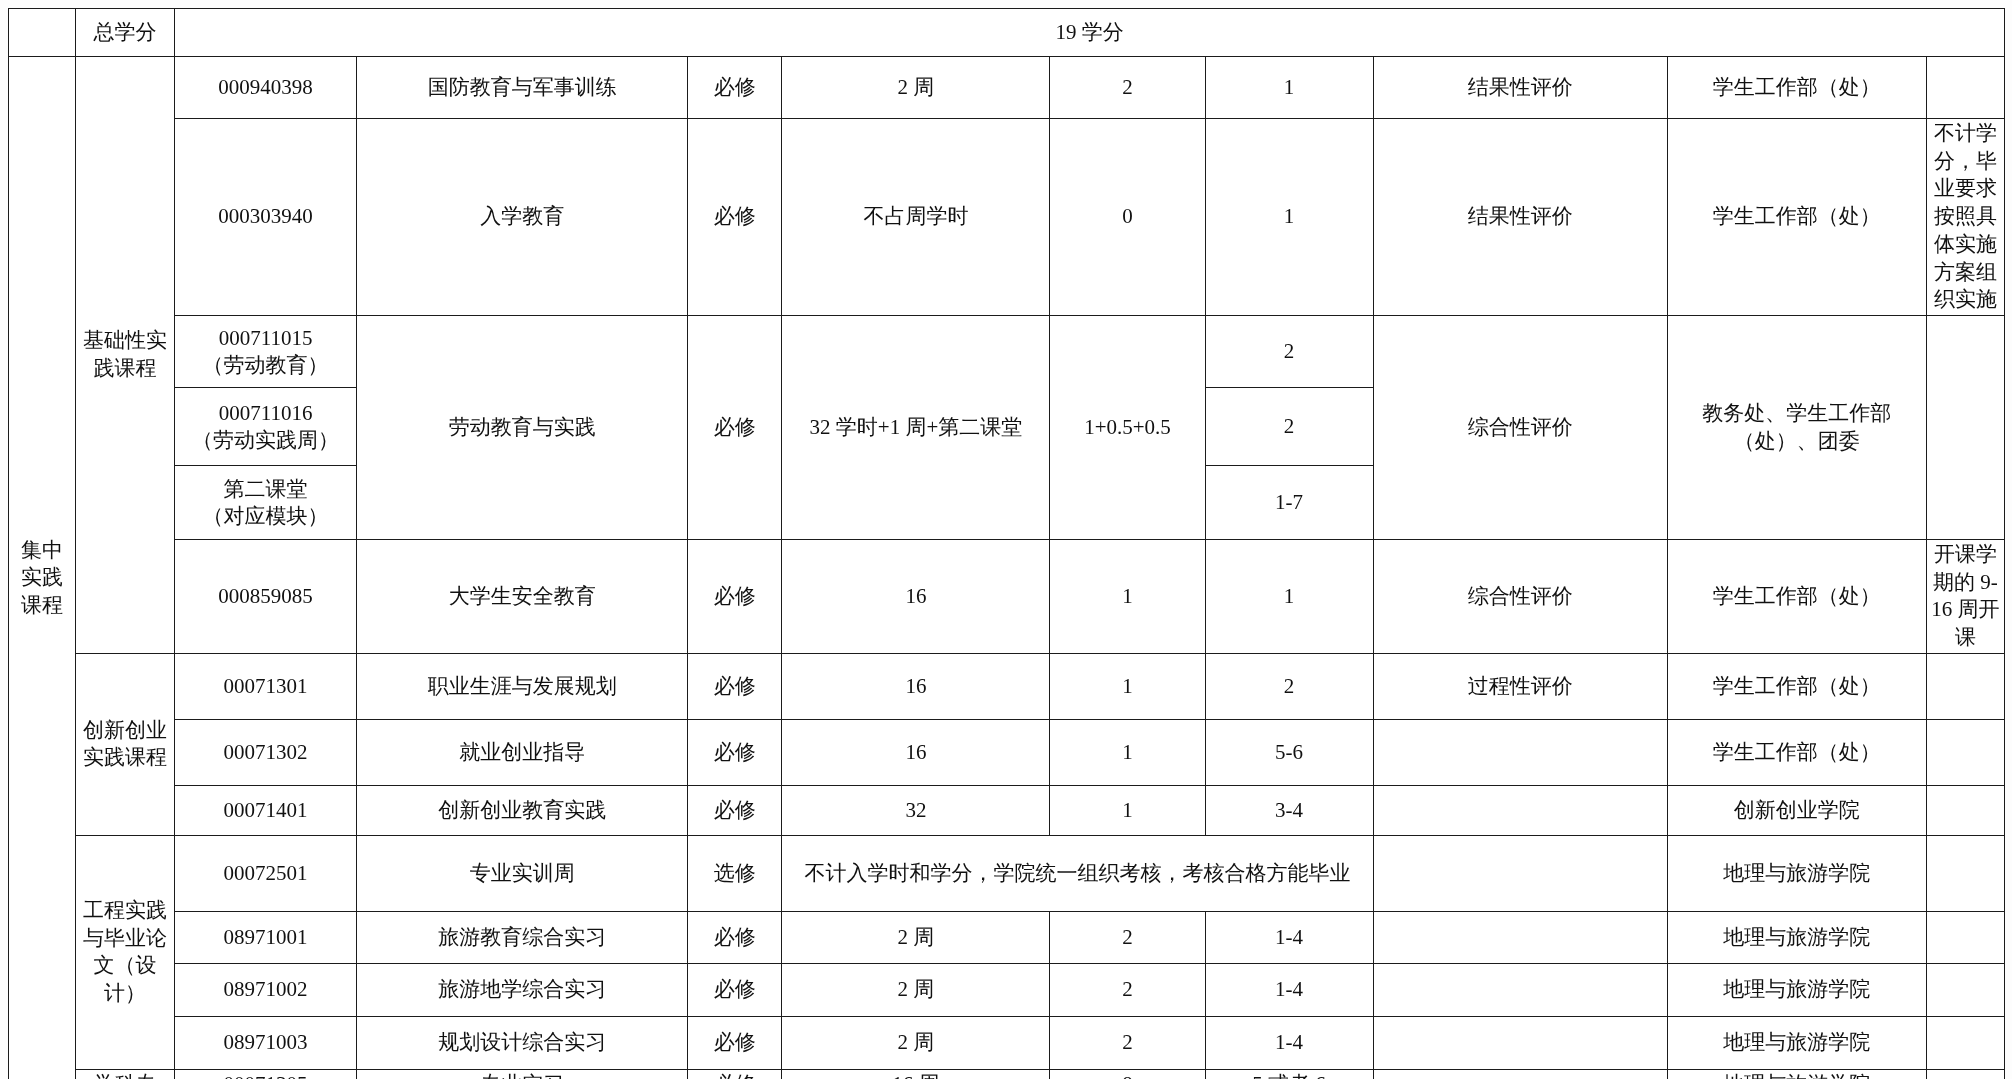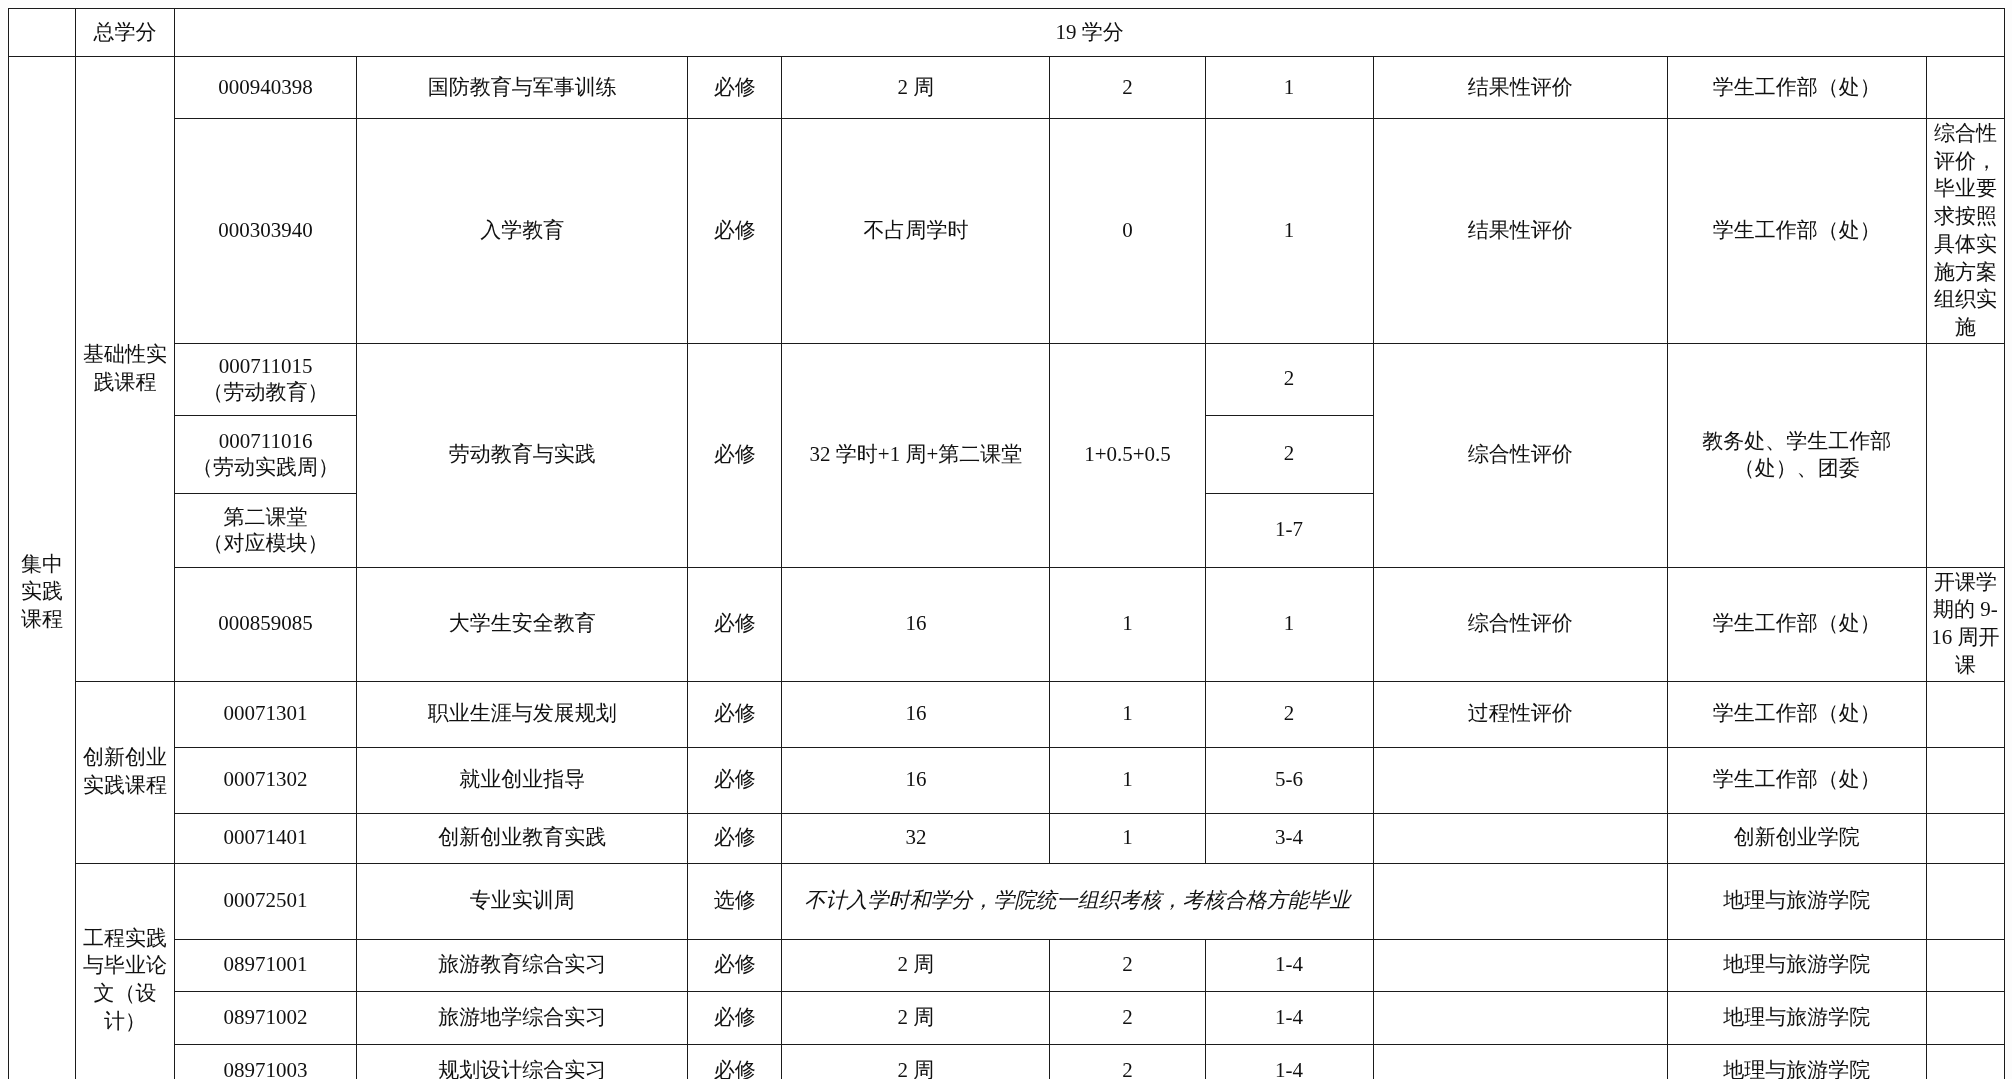--- a/index.html
+++ b/index.html
@@ -6,21 +6,21 @@
   body{width:2012px;height:1079px;overflow:hidden;
        font-family:"Liberation Serif","DejaVu Serif",serif;color:#111;}
   table.schedule{border-collapse:collapse;table-layout:fixed;
        margin:8px 0 0 8px;width:1997px;background:#fff;}
   table.schedule,table.schedule td{border:1.6px solid #1b1b1b;}
   table.schedule td{padding:1px 3px;text-align:center;vertical-align:middle;
        font-size:21px;line-height:1.32;overflow:hidden;word-break:break-all;}
   td.code-cell div{line-height:1.25;}
   td.note-cell{font-size:20px;padding:1px 2px;}
   td.dept-cell{font-size:20.5px;margin-top:44px;}
-  td.span-note{font-size:20.5px;font-style:italic;}
+  td.span-note{font-size:20.5px;}
   
   col.cA{width:67px}col.cB{width:99px}col.cC{width:182px}col.cD{width:331px}
   col.cE{width:94px}col.cF{width:268px}col.cG{width:155px}col.cH{width:168px}
   col.cI{width:294px}col.cJ{width:259px}col.cK{width:78px}
 </style>
 </head>
 <body>
 
 <table class="schedule">
   <colgroup>
@@ -60,21 +60,21 @@
 
   <tr style="height:190px">
     <td>000303940</td>
     <td>入学教育</td>
     <td>必修</td>
     <td>不占周学时</td>
     <td>0</td>
     <td>1</td>
     <td>结果性评价</td>
     <td class="dept-cell">学生工作部（处）</td>
-    <td class="note-cell">综合性评价，毕业要求按照具体实施方案组织实施</td>
+    <td class="note-cell">不计学分，毕业要求按照具体实施方案组织实施</td>
   </tr>
 
   <tr style="height:72px">
     <td class="code-cell">
       <div>000711015</div>
       <div>（劳动教育）</div>
     </td>
     <td rowspan="3">劳动教育与实践</td>
     <td rowspan="3">必修</td>
     <td rowspan="3">32 学时+1 周+第二课堂</td>

